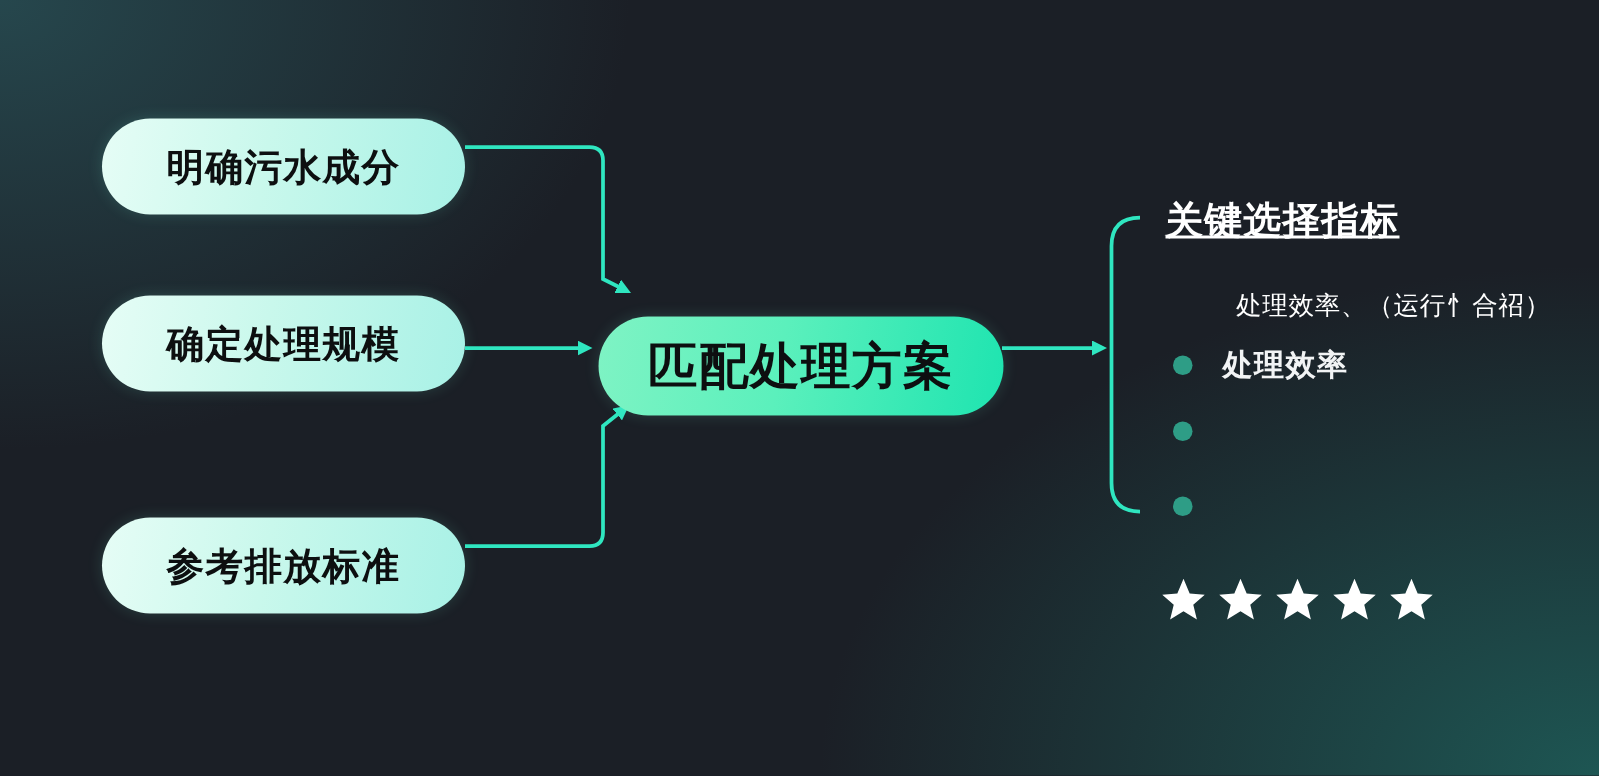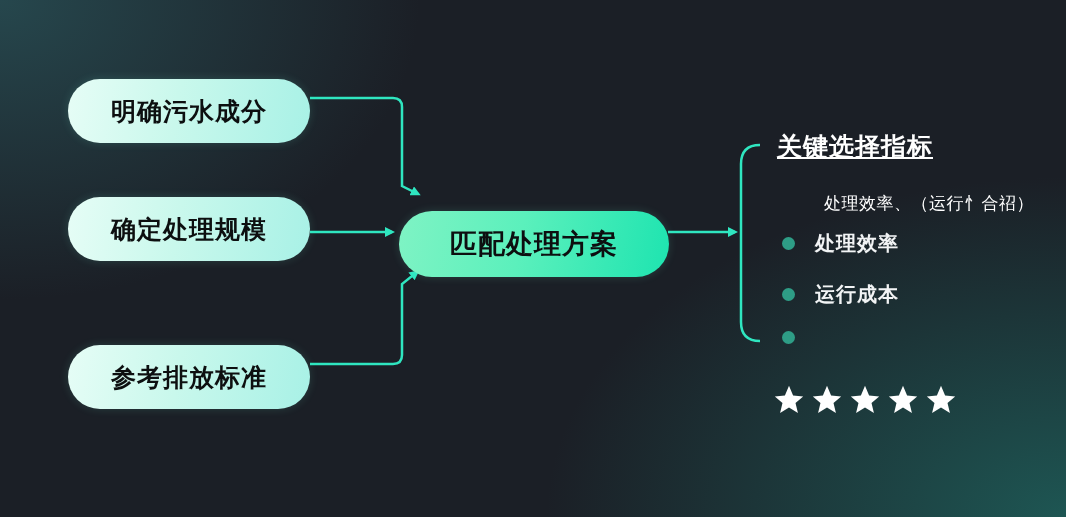--- a/index.html
+++ b/index.html
@@ -6,21 +6,21 @@
   body{width:1066px;height:517px;overflow:hidden;position:relative;
     font-family:"DejaVu Sans","Liberation Sans",sans-serif;
     background:
       radial-gradient(ellipse 420px 300px at 0px 0px, rgba(40,78,84,0.85), rgba(40,78,84,0) 100%),
       radial-gradient(ellipse 520px 340px at 1066px 517px, rgba(30,92,88,0.9), rgba(30,92,88,0) 100%),
       #1b1f26;}
   .pill{position:absolute;height:64px;border-radius:32px;display:flex;align-items:center;justify-content:center;
     color:#0d0f10;font-weight:bold;font-size:25px;letter-spacing:1px;
     background:linear-gradient(100deg,#e6fdf6 0%,#c9f8ec 45%,#a8f1e6 100%);
     box-shadow:0 0 10px rgba(120,255,220,0.15);margin-top:13px;}
-  .pill.center{background:linear-gradient(100deg,#7ff3c4 0%,#5bf0bc 45%,#1ee4b0 100%);font-size:27px;height:66px;border-radius:33px;}
+  .pill.center{background:linear-gradient(100deg,#7ff3c4 0%,#5bf0bc 45%,#1ee4b0 100%);font-size:33px;height:66px;border-radius:33px;}
   svg.lines{position:absolute;left:0;top:0;}
   .title{position:absolute;left:777px;top:130px;color:#ffffff;font-size:25px;font-weight:bold;letter-spacing:1px;text-decoration:underline;}
   .sub{position:absolute;left:777px;top:192px;color:#ffffff;font-size:17px;letter-spacing:0.5px;margin-left:47px;}
   .item{position:absolute;left:782px;display:flex;align-items:center;color:#f2f4f5;font-size:20px;font-weight:bold;letter-spacing:1px;}
   .dot{width:13px;height:13px;border-radius:50%;background:#2e9d86;margin-right:20px;}
   .stars{position:absolute;left:772px;top:383px;display:flex;gap:4px;}
   .star{width:34px;height:34px;}
 </style>
 </head>
 <body>
@@ -59,21 +59,20 @@
 
 <div class="title">关键选择指标</div>
 <div class="sub">处理效率、（运行忄合祒）</div>
 
 <div class="item" style="top:230px;">
   <span class="dot"></span>
   <span>处理效率</span>
 </div>
 <div class="item" style="top:281px;">
   <span class="dot"></span>
-  <span>运行成本</span>
 </div>
 <div class="item" style="top:331px;">
   <span class="dot"></span>
 </div>
 
 <div class="stars">
   <svg class="star" viewBox="0 0 24 24">
       <path d="M12 2l2.9 6.9 7.1.6-5.4 4.7 1.7 7-6.3-3.9-6.3 3.9 1.7-7L2 9.5l7.1-.6z" fill="#ffffff"></path>
     </svg>
   <svg class="star" viewBox="0 0 24 24">

